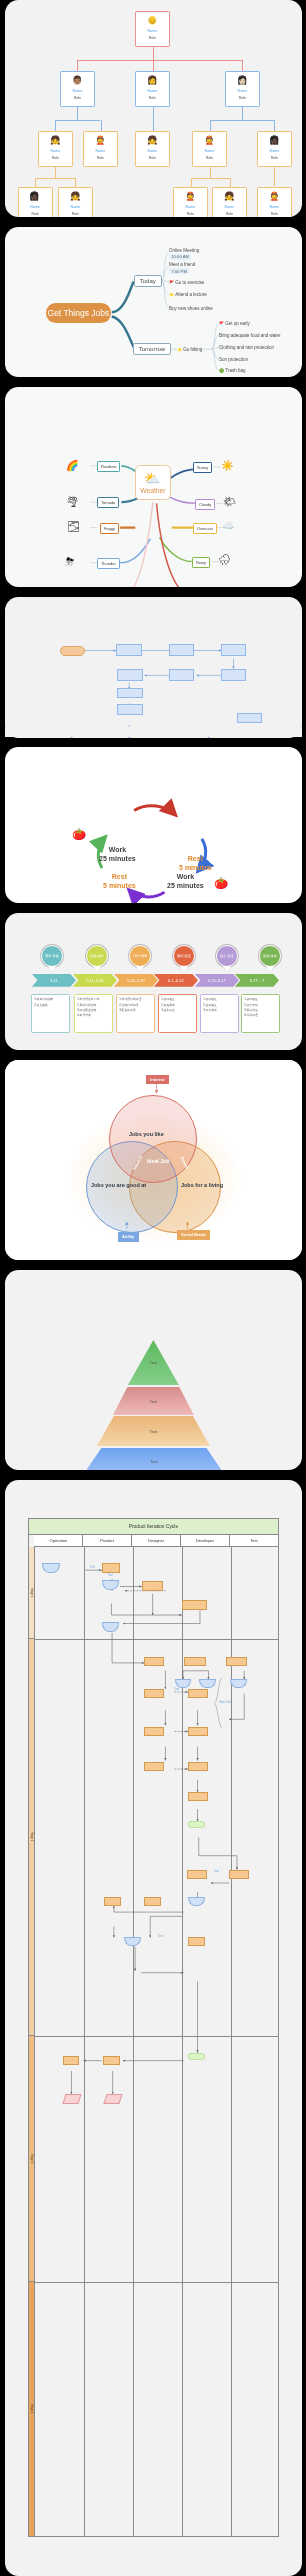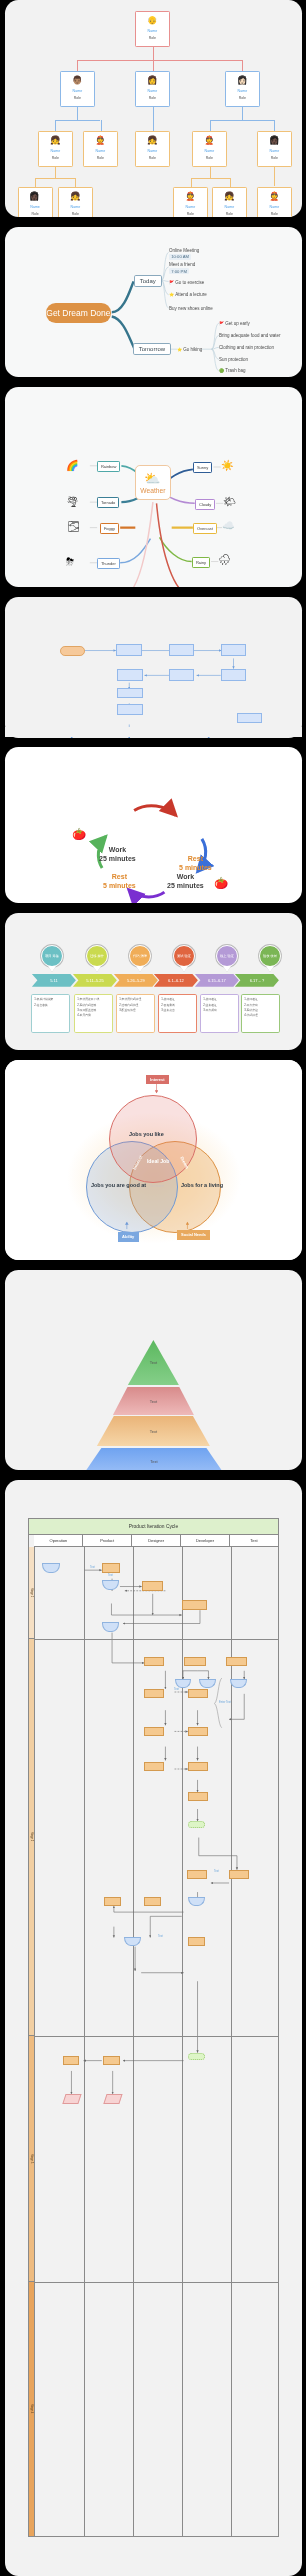--- a/index.html
+++ b/index.html
@@ -266,21 +266,21 @@
       <path d="M258,88 C264,88 262,132 270,134" stroke="#b8cdd8" stroke-width="1" fill="none"></path>
       <path d="M262,202 L284,202" stroke="#b8cdd8" stroke-width="1" fill="none"></path>
       <path d="M325,202 L341,202" stroke="#b8cdd8" stroke-width="1" fill="none"></path>
       <path d="M341,202 C347,202 345,161 353,159" stroke="#b8cdd8" stroke-width="1" fill="none"></path>
       <path d="M341,202 C347,202 345,181 353,179" stroke="#b8cdd8" stroke-width="1" fill="none"></path>
       <path d="M341,202 C347,202 347,199 353,199" stroke="#b8cdd8" stroke-width="1" fill="none"></path>
       <path d="M341,202 C347,202 345,217 353,219" stroke="#b8cdd8" stroke-width="1" fill="none"></path>
       <path d="M341,202 C347,202 345,236 353,238" stroke="#b8cdd8" stroke-width="1" fill="none"></path>
     </svg>
 
-    <div class="gtd-root">Get Dream Done</div>
+    <div class="gtd-root">Get Things Jobs</div>
 
     <div class="gtd-box" style="left:129px;top:48px;">Today</div>
 
     <div class="gtd-item" style="left:164px;top:20.6px;">
       <span>Online Meeting</span><br>
       <span class="tag">10:00 AM</span>
     </div>
     <div class="gtd-item" style="left:164px;top:35px;">
       <span>Meet a friend</span><br>
       <span class="tag">7:00 PM</span>

